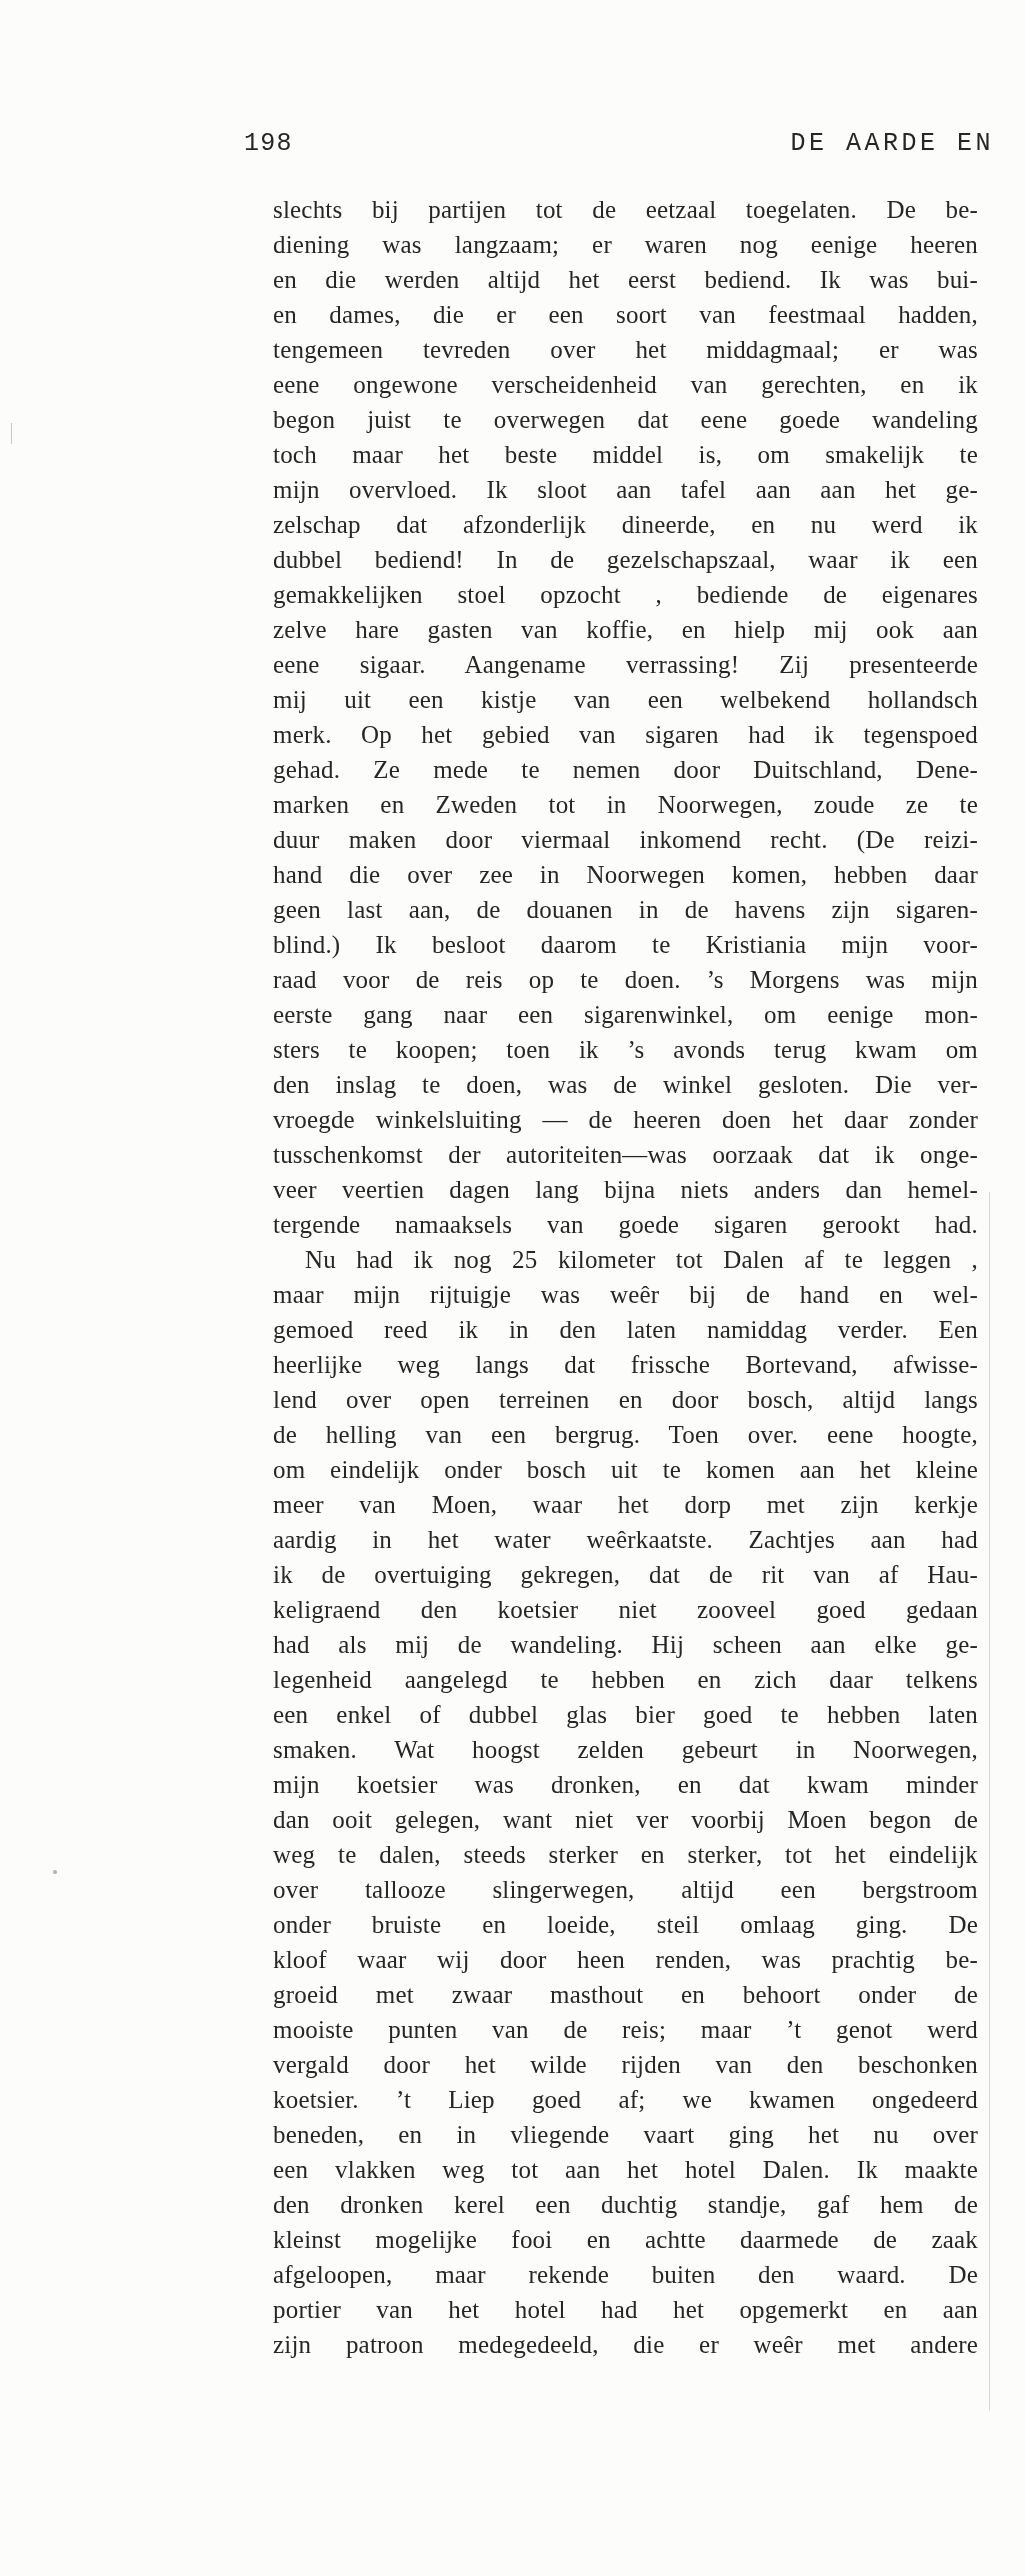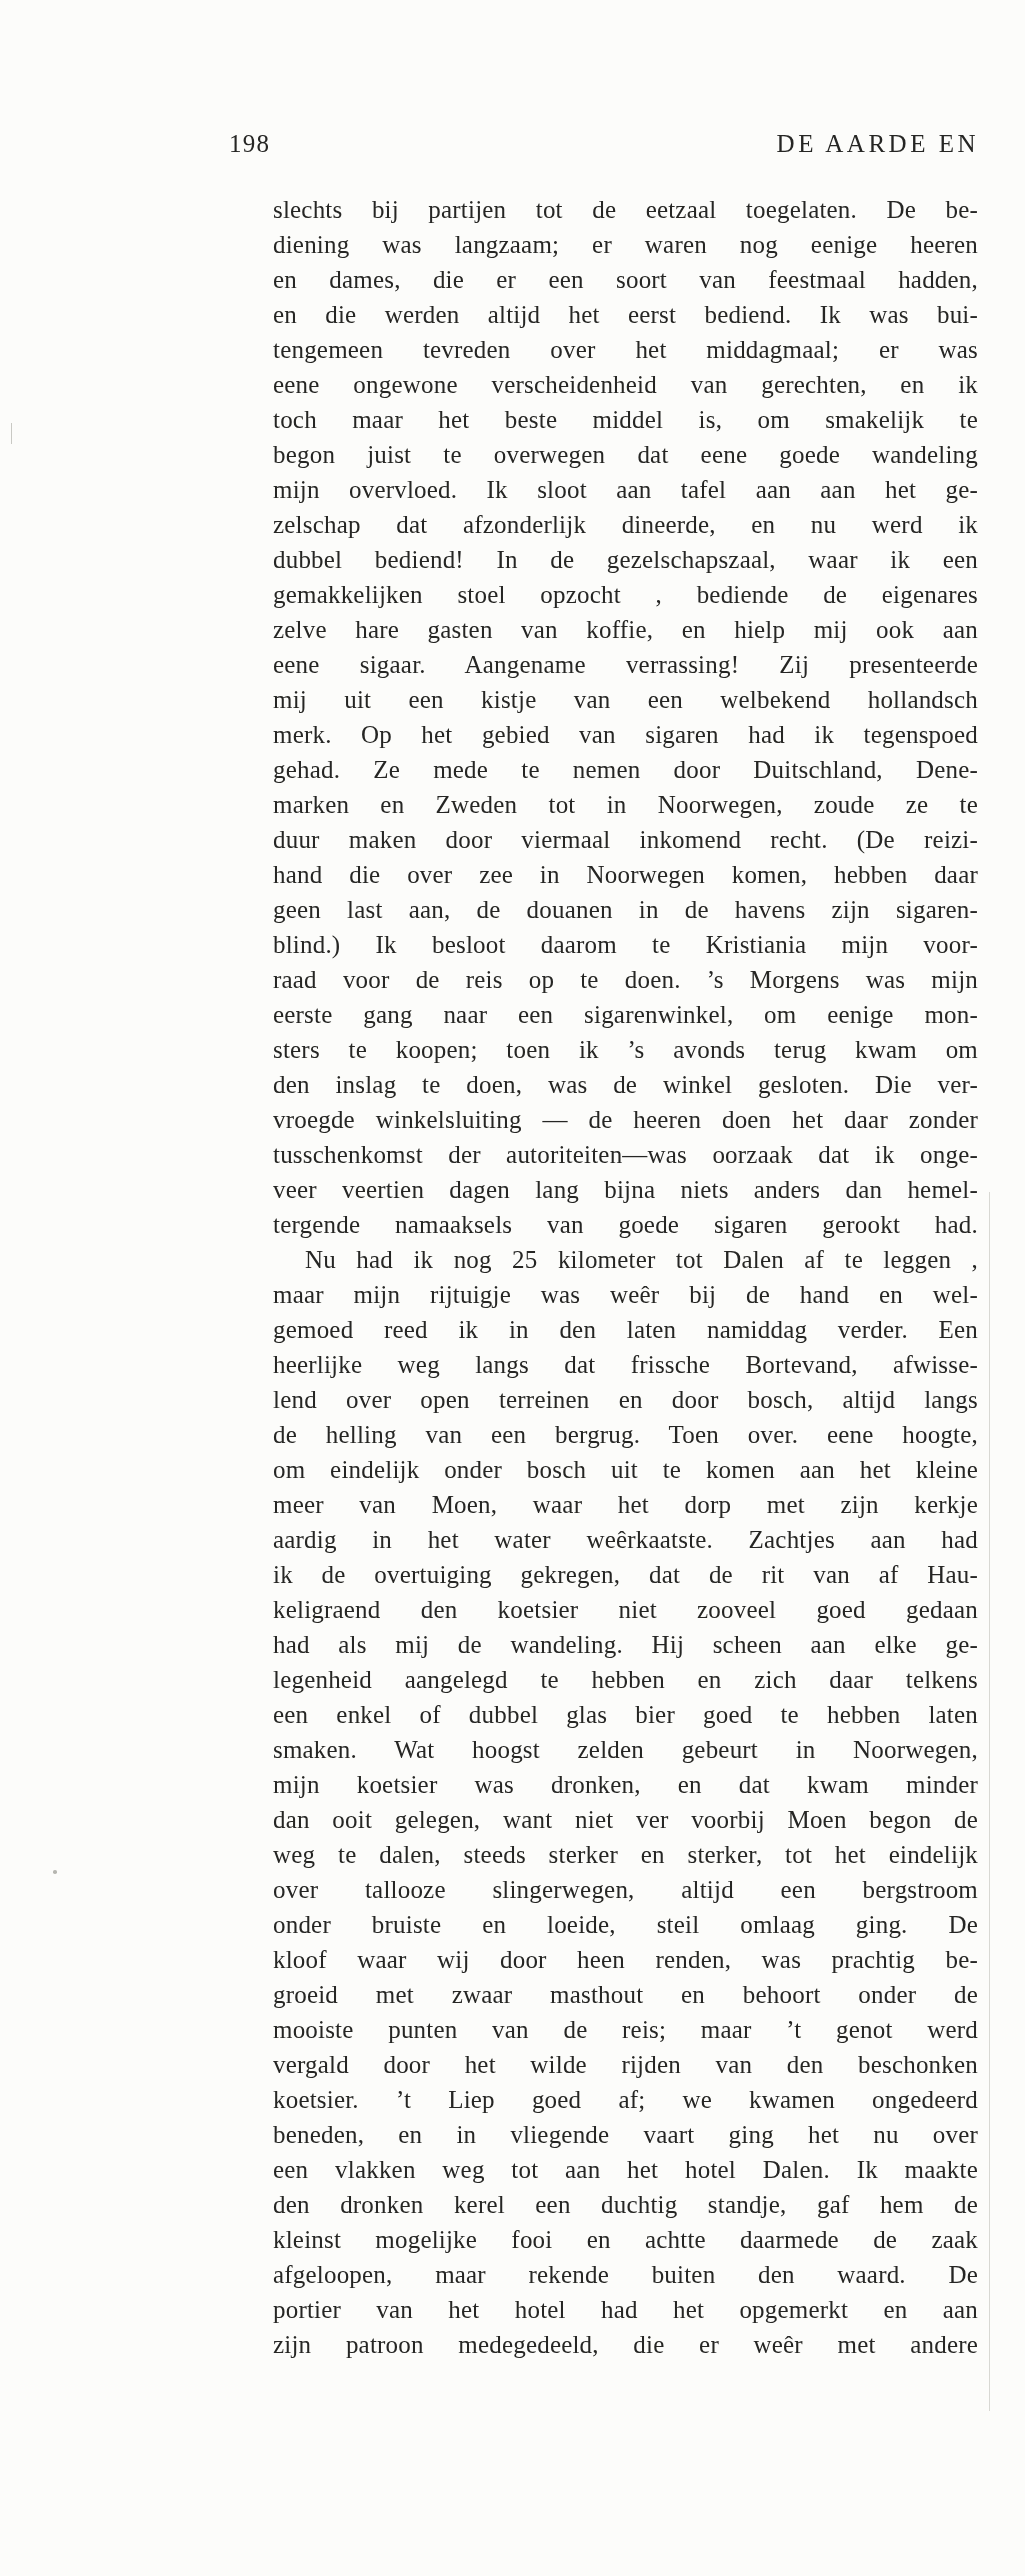--- a/index.html
+++ b/index.html
@@ -15,27 +15,28 @@
     color: #262624;
     overflow: hidden;
   }
   .page {
     position: absolute;
     inset: 0;
   }
   .page-header {
     position: absolute;
     top: 129px;
-    left: 229px;
+    left: 244px;
     width: 750px;
     display: flex;
     justify-content: space-between;
     align-items: baseline;
     font-size: 25px;
     line-height: 29px;
+    font-family: Liberation Mono, monospace;
   }
   .page-number {
     letter-spacing: 1.2px;
   }
   .running-title {
     letter-spacing: 3.5px;
   }
   .body-text {
     position: absolute;
     top: 192px;
@@ -89,26 +90,26 @@
 <div class="page">
 
   <div class="page-header">
     <span class="page-number">198</span>
     <span class="running-title">DE AARDE EN</span>
   </div>
 
   <div class="body-text" id="body-text">
       <div class="line">slechts bij partijen tot de eetzaal toegelaten. De be-</div>
       <div class="line">diening was langzaam; er waren nog eenige heeren</div>
+      <div class="line">en die werden altijd het eerst bediend. Ik was bui-</div>
       <div class="line">en dames, die er een soort van feestmaal hadden,</div>
-      <div class="line">en die werden altijd het eerst bediend. Ik was bui-</div>
       <div class="line">tengemeen tevreden over het middagmaal; er was</div>
       <div class="line">eene ongewone verscheidenheid van gerechten, en ik</div>
+      <div class="line">begon juist te overwegen dat eene goede wandeling</div>
       <div class="line">toch maar het beste middel is, om smakelijk te</div>
-      <div class="line">begon juist te overwegen dat eene goede wandeling</div>
       <div class="line">mijn overvloed. Ik sloot aan tafel aan aan het ge-</div>
       <div class="line">zelschap dat afzonderlijk dineerde, en nu werd ik</div>
       <div class="line">dubbel bediend! In de gezelschapszaal, waar ik een</div>
       <div class="line">gemakkelijken stoel opzocht , bediende de eigenares</div>
       <div class="line">zelve hare gasten van koffie, en hielp mij ook aan</div>
       <div class="line">eene sigaar. Aangename verrassing! Zij presenteerde</div>
       <div class="line">mij uit een kistje van een welbekend hollandsch</div>
       <div class="line">merk. Op het gebied van sigaren had ik tegenspoed</div>
       <div class="line">gehad. Ze mede te nemen door Duitschland, Dene-</div>
       <div class="line">marken en Zweden tot in Noorwegen, zoude ze te</div>

